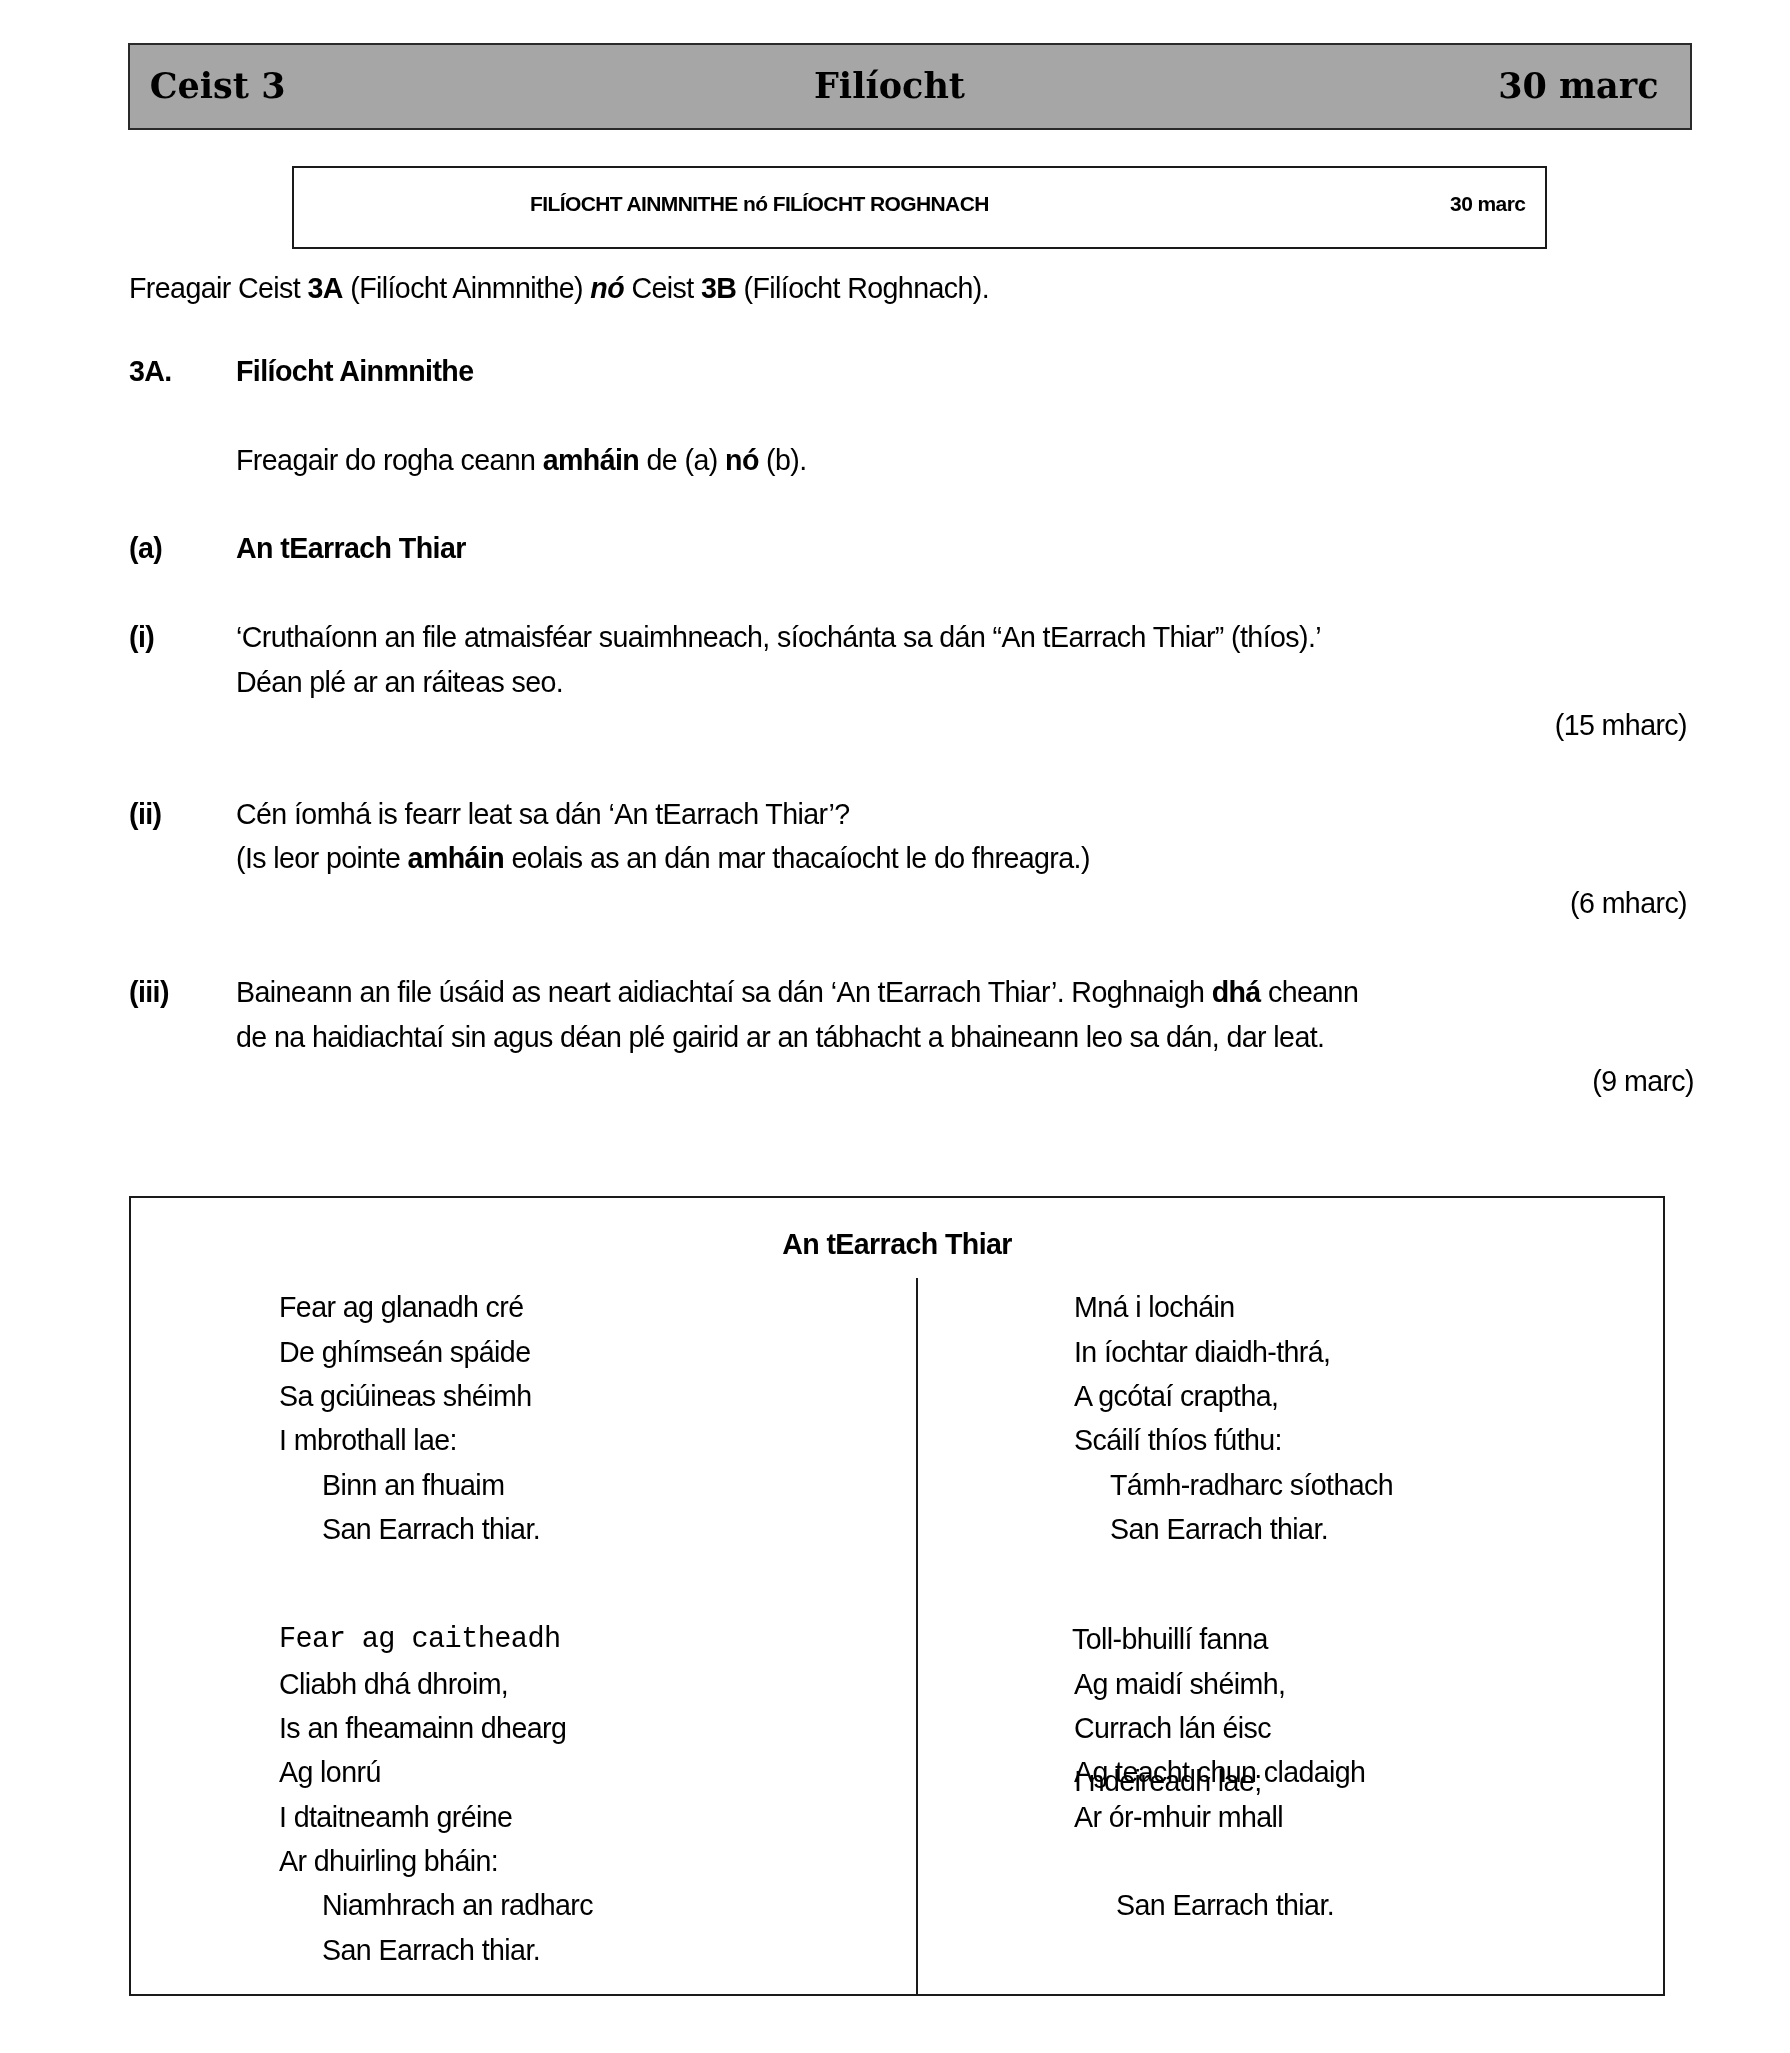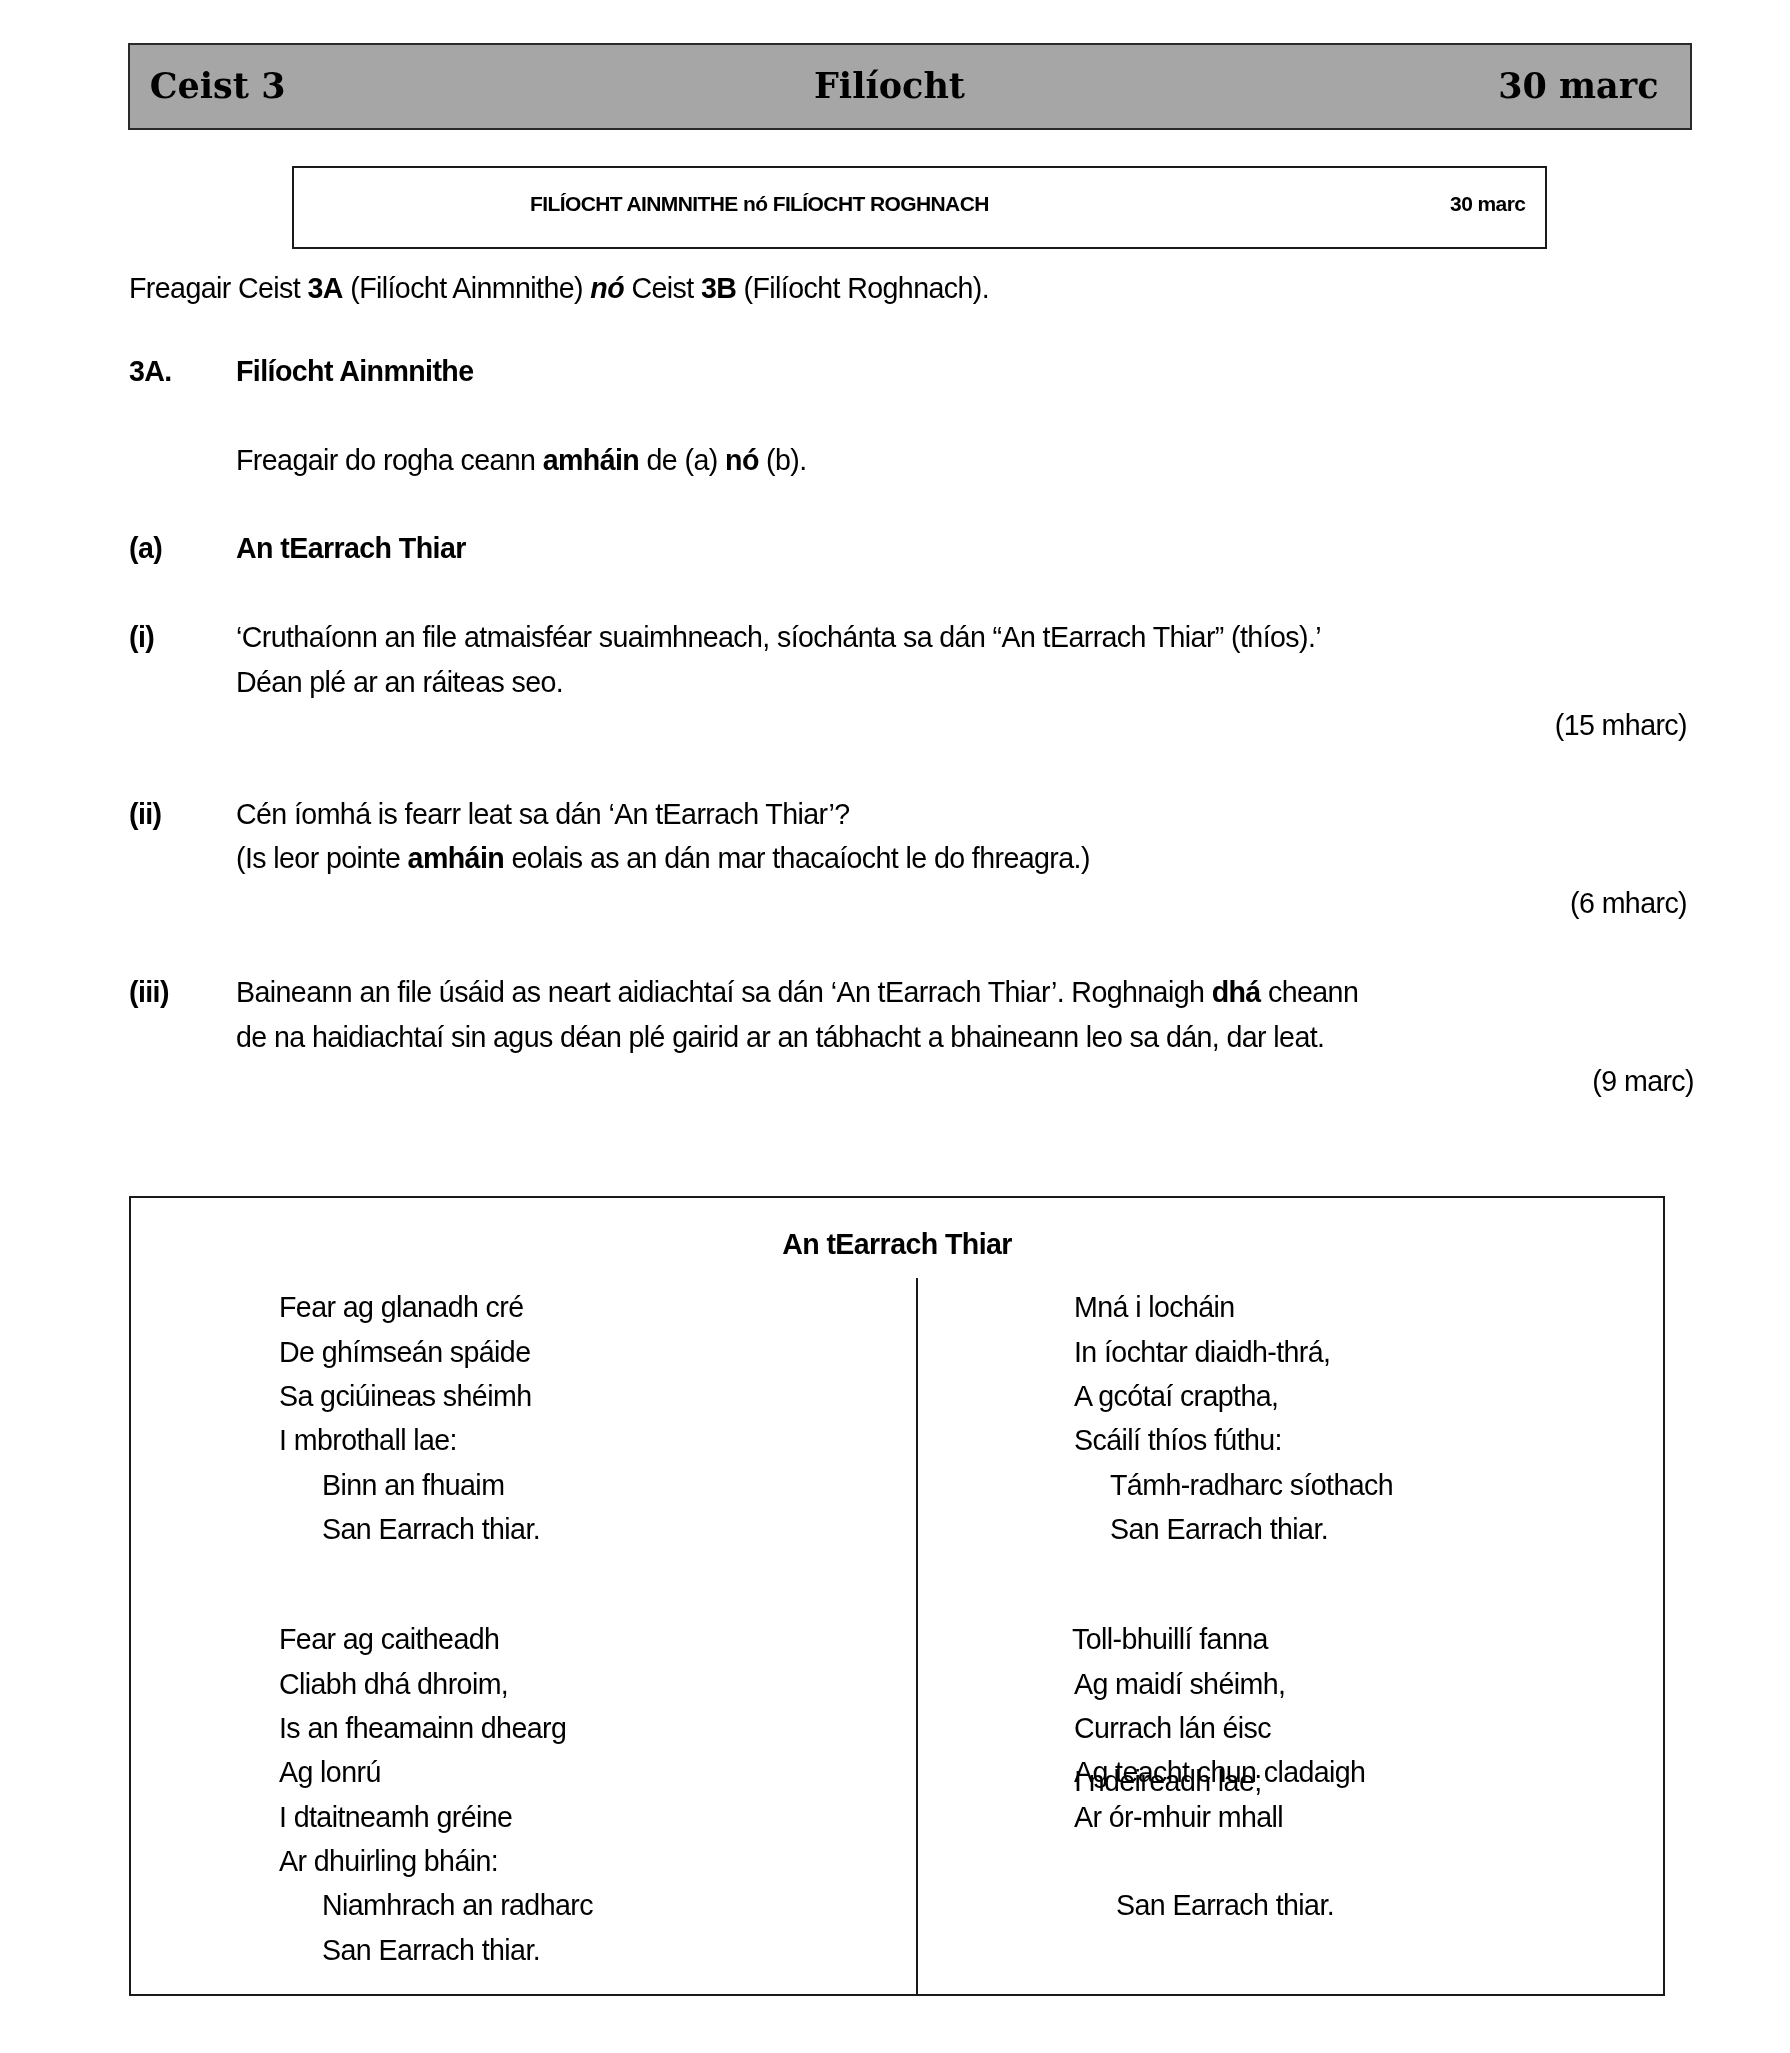--- a/index.html
+++ b/index.html
@@ -72,21 +72,21 @@
 <div class="divider"></div>
 <div class="abs body-text" style="left:129px; width:1536px; text-align:center; top:1227px; font-weight:bold;">An tEarrach Thiar</div>
 
 <div class="abs body-text" style="left:279px; top:1290px;">Fear ag glanadh cré</div>
 <div class="abs body-text" style="left:279px; top:1335px;">De ghímseán spáide</div>
 <div class="abs body-text" style="left:279px; top:1379px;">Sa gciúineas shéimh</div>
 <div class="abs body-text" style="left:279px; top:1423px;">I mbrothall lae:</div>
 <div class="abs body-text" style="left:322px; top:1468px;">Binn an fhuaim</div>
 <div class="abs body-text" style="left:322px; top:1512px;">San Earrach thiar.</div>
 
-<div class="abs body-text" style="left:279px; top:1622px;">Fear ag caitheadh</div>
+<div class="abs body-text" style="left:279px; top:1622px;font-family:Liberation Mono, monospace;">Fear ag caitheadh</div>
 <div class="abs body-text" style="left:279px; top:1667px;">Cliabh dhá dhroim,</div>
 <div class="abs body-text" style="left:279px; top:1711px;">Is an fheamainn dhearg</div>
 <div class="abs body-text" style="left:279px; top:1755px;">Ag lonrú</div>
 <div class="abs body-text" style="left:279px; top:1800px;">I dtaitneamh gréine</div>
 <div class="abs body-text" style="left:279px; top:1844px;">Ar dhuirling bháin:</div>
 <div class="abs body-text" style="left:322px; top:1888px;">Niamhrach an radharc</div>
 <div class="abs body-text" style="left:322px; top:1933px;">San Earrach thiar.</div>
 
 <div class="abs body-text" style="left:1074px; top:1290px;">Mná i locháin</div>
 <div class="abs body-text" style="left:1074px; top:1335px;">In íochtar diaidh-thrá,</div>

